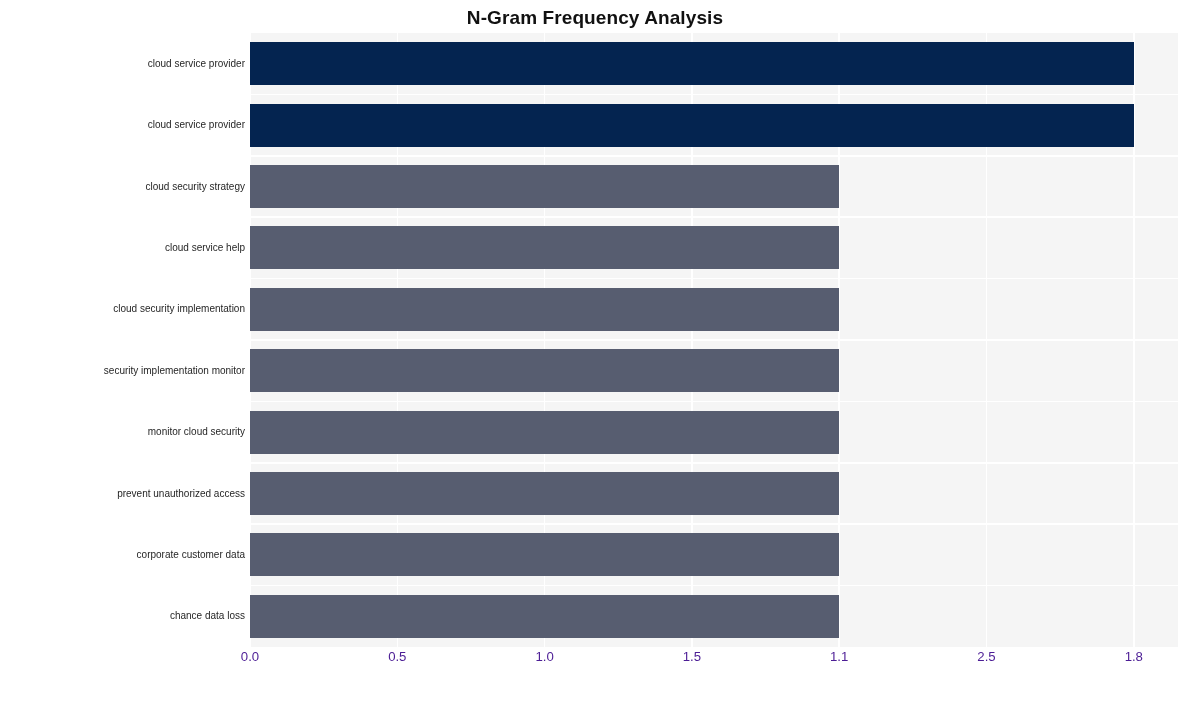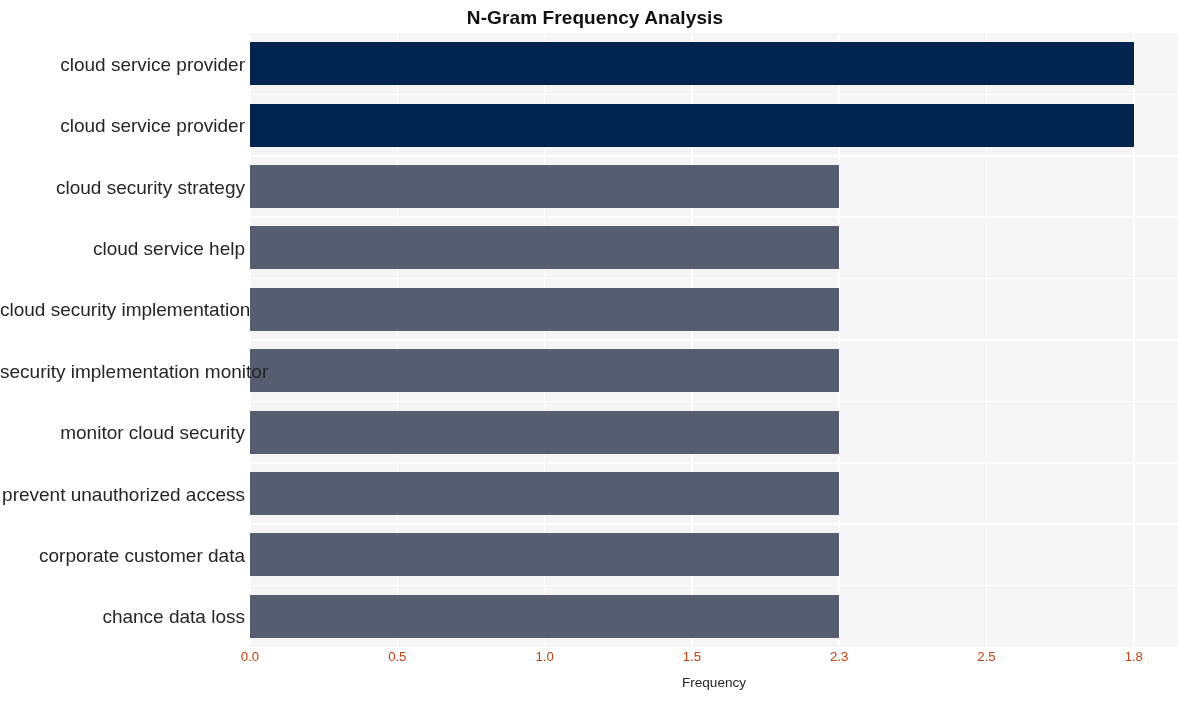--- a/index.html
+++ b/index.html
@@ -69,21 +69,21 @@
     left: 0;
     height: 43px;
   }
 
   
   .ytick {
     position: absolute;
     right: 0;
     width: 245px;
     text-align: right;
-    font-size: 19px;
+    font-size: 10px;
     color: #262626;
     white-space: nowrap;
     transform: translateY(-50%);
     line-height: 1;
   }
   .ytick-layer {
     position: absolute;
     left: 0;
     top: 33px;
     width: 245px;
@@ -95,21 +95,21 @@
     position: absolute;
     left: 250px;
     top: 650px;
     width: 928px;
     height: 22px;
   }
   .xtick {
     position: absolute;
     top: 0;
     font-size: 13.2px;
-    color: #c2410c;
+    color: #4c1d95;
     white-space: nowrap;
     transform: translateX(-50%);
     line-height: 1;
   }
 
   
   .xlabel {
     position: absolute;
     left: 250px;
     top: 675px;
@@ -167,20 +167,19 @@
       <div class="ytick" style="top: 460.5px;">prevent unauthorized access</div>
       <div class="ytick" style="top: 521.9px;">corporate customer data</div>
       <div class="ytick" style="top: 583.3px; padding-left: 32px;">chance data loss</div>
     </div>
 
   <div class="xtick-layer" id="xtick-layer">
       <div class="xtick" style="left: 0px;">0.0</div>
       <div class="xtick" style="left: 147.302px;">0.5</div>
       <div class="xtick" style="left: 294.603px;">1.0</div>
       <div class="xtick" style="left: 441.905px;">1.5</div>
-      <div class="xtick" style="left: 589.206px;">2.3</div>
+      <div class="xtick" style="left: 589.206px;">1.1</div>
       <div class="xtick" style="left: 736.508px;">2.5</div>
       <div class="xtick" style="left: 883.81px;">1.8</div>
     </div>
 
-  <div class="xlabel">Frequency</div>
 
 </div>
 
 </body></html>

